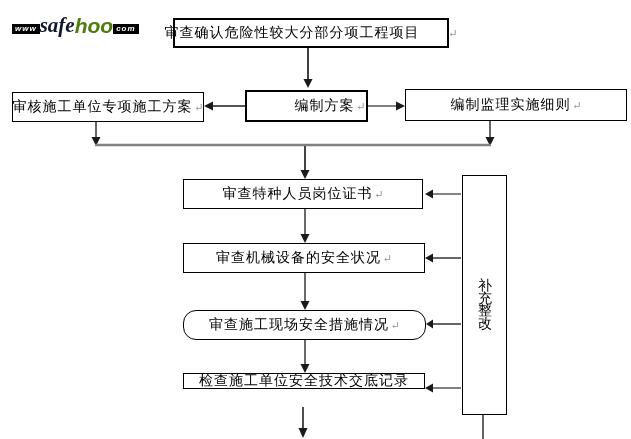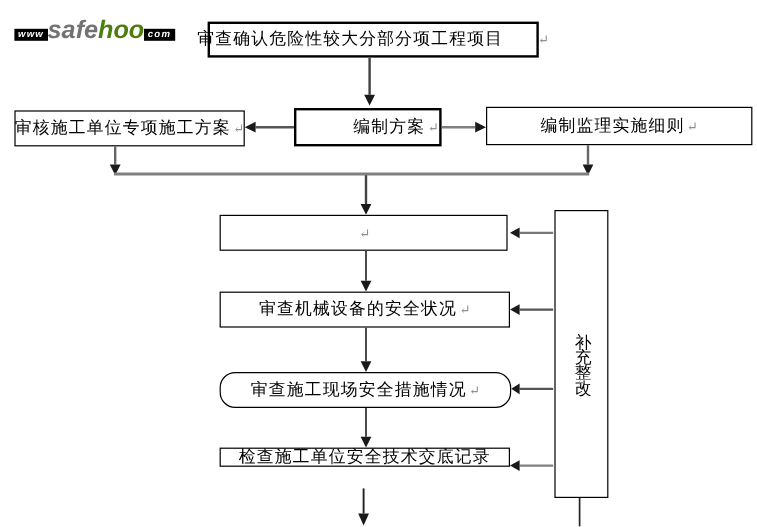--- a/index.html
+++ b/index.html
@@ -20,21 +20,21 @@
     line-height:1;
   }
   .logo-block{
     font-size:8px;color:#ffffff;
     padding:1px 3px;margin-bottom:2px;
     letter-spacing:1px;
   }
   .logo-block.blue{background:#000000;}
   .logo-block.red{background:#000000;}
   .logo-main{font-size:21px;letter-spacing:0;}
-  .logo-main.safe{color:#737373;}
+  .logo-main.safe{color:#0f172a;font-family:Liberation Serif, serif;}
   .logo-main.hoo{color:#4d7c0f;}
   
   .connectors{
     position:absolute;left:0;top:0;width:631px;height:439px;
     pointer-events:none;
   }
   
   .node{
     position:absolute;
     box-sizing:border-box;
@@ -140,20 +140,21 @@
     <span>编制方案</span>
       <span class="pmark">↵</span>
   </div>
 
   <div class="node" id="n-rules">
     <span>编制监理实施细则</span>
       <span class="pmark">↵</span>
   </div>
 
   <div class="node" id="n-cert">
+    <span>审查特种人员岗位证书</span>
       <span class="pmark">↵</span>
   </div>
 
   <div class="node" id="n-equip">
     <span>审查机械设备的安全状况</span>
       <span class="pmark">↵</span>
   </div>
 
   <div class="node" id="n-site">
     <span>审查施工现场安全措施情况</span>

